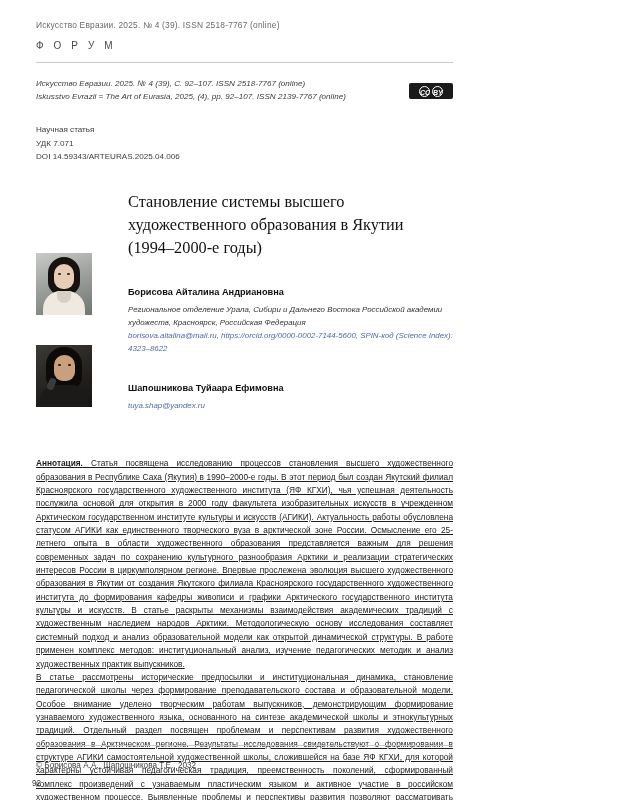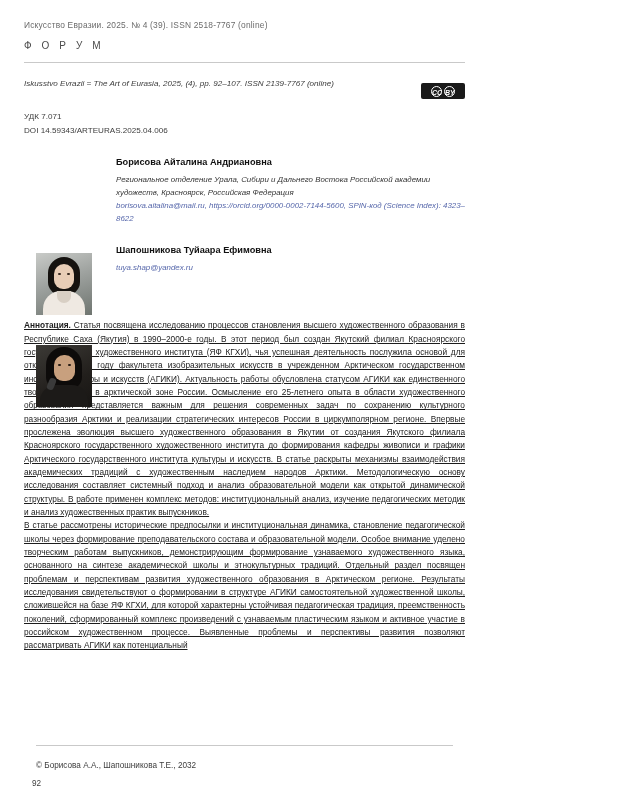--- a/index.html
+++ b/index.html
@@ -13,21 +13,21 @@
     font-family: "Liberation Serif", serif;
     color: #1a1a1a;
     position: relative;
     overflow: hidden;
   }
   .page {
     position: relative;
     width: 489px;
     height: 800px;
     box-sizing: border-box;
-    padding: 0 24px;
+    padding: 0 36px;
   }
 
   
   .running-head {
     font-family: "Liberation Sans", sans-serif;
     font-size: 8.4px;
     color: #6b6b6b;
     letter-spacing: 0.2px;
     padding-top: 20px;
   }
@@ -102,21 +102,21 @@
     margin-top: 26px;
     font-family: "Liberation Serif", serif;
     font-size: 16.3px;
     line-height: 1.42;
     color: #111111;
     font-weight: normal;
   }
 
   
   .author-block {
-    margin-top: 20px;
+    margin-top: 28px;
     position: relative;
     min-height: 52px;
   }
   .author-name {
     font-family: "Liberation Sans", sans-serif;
     font-size: 9.2px;
     font-weight: bold;
     color: #111111;
     margin-bottom: 7px;
   }
@@ -208,33 +208,36 @@
 </head>
 <body>
 
 <div class="page">
 
   <div class="running-head">Искусство Евразии. 2025. № 4 (39). ISSN 2518-7767 (online)</div>
   <div class="forum-title">Ф О Р У М</div>
   <hr class="rule">
 
   <div class="cite-block">
+    <span class="cite-line">Искусство Евразии. 2025. № 4 (39), С. 92–107. ISSN 2518-7767 (online)</span>
     <span class="cite-line">Iskusstvo Evrazii = The Art of Eurasia, 2025, (4), pp. 92–107. ISSN 2139-7767 (online)</span>
 
     <div class="cc-badge">
       <span class="cc-circle">CC</span>
       <span class="cc-circle">BY</span>
     </div>
   </div>
 
   <div class="article-meta">
+    <span>Научная статья</span>
     <span>УДК 7.071</span>
     <span>DOI 14.59343/ARTEURAS.2025.04.006</span>
   </div>
 
+  <h1 class="article-title indent">Становление системы высшего художественного образования в Якутии (1994–2000-е годы)</h1>
 
   <div class="portrait portrait-1">
     <div class="p1-bg"></div>
     <div class="p1-hair"></div>
     <div class="p1-face"></div>
     <div class="p1-eye l"></div>
     <div class="p1-eye r"></div>
     <div class="p1-body"></div>
     <div class="p1-collar"></div>
   </div>

